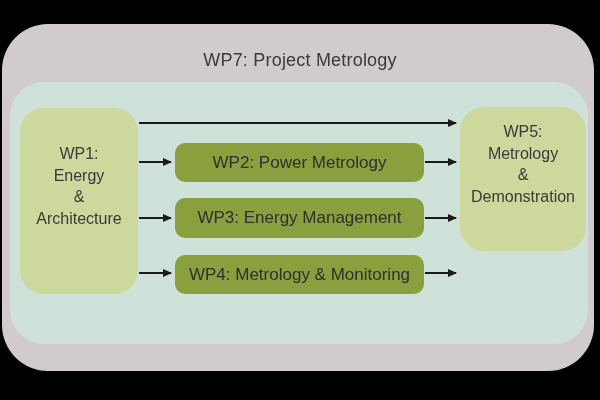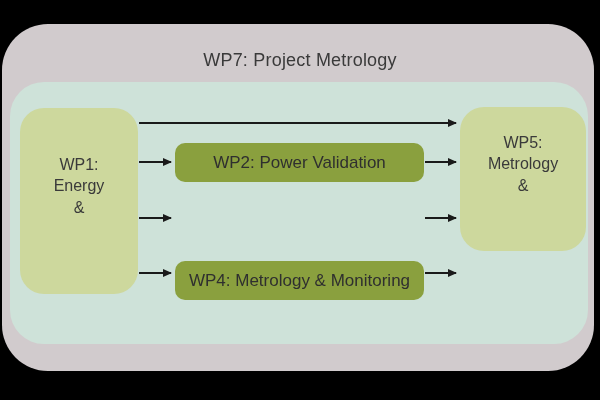--- a/index.html
+++ b/index.html
@@ -73,21 +73,21 @@
     border-radius: 10px;
     display: flex;
     align-items: center;
     justify-content: center;
     font-size: 17px;
     color: #2f2f2f;
     white-space: nowrap;
   }
   .wp2-box { top: 143px; height: 39px; }
   .wp3-box { top: 198px; height: 40px; }
-  .wp4-box { top: 261px; height: 39px; }
+  .wp4-box { top: 255px; height: 39px; }
   
   .wp6-label {
     position: absolute;
     left: 33px; top: 308px;
     font-size: 16px;
     color: #3a3a3a;
     white-space: nowrap;
   }
   
   .arrow-layer {
@@ -105,35 +105,40 @@
   <div class="outer-frame"></div>
 
   <div class="wp7-title">WP7: Project Metrology</div>
 
   <div class="inner-panel"></div>
 
   <div class="side-box wp1-box">
     <span>WP1:</span>
     <span>Energy</span>
     <span>&amp;</span>
+    <span>Architecture</span>
   </div>
 
   <div class="center-box wp2-box">
-    <span>WP2: Power Validation</span>
+    <span>WP2: Power Metrology</span>
   </div>
 
+  <div class="center-box wp3-box">
+    <span>WP3: Energy Management</span>
+  </div>
 
   <div class="center-box wp4-box">
     <span>WP4: Metrology &amp; Monitoring</span>
   </div>
 
   <div class="side-box wp5-box">
     <span>WP5:</span>
     <span>Metrology</span>
     <span>&amp;</span>
+    <span>Demonstration</span>
   </div>
 
 
   <svg class="arrow-layer" width="600" height="400" viewBox="0 0 600 400" xmlns="http://www.w3.org/2000/svg">
     <defs>
       <marker id="ah" markerWidth="10" markerHeight="10" refX="8" refY="4" orient="auto" markerUnits="userSpaceOnUse">
         <path d="M0,0 L9,4 L0,8 Z" fill="#1a1a1a"></path>
       </marker>
     </defs>
 

